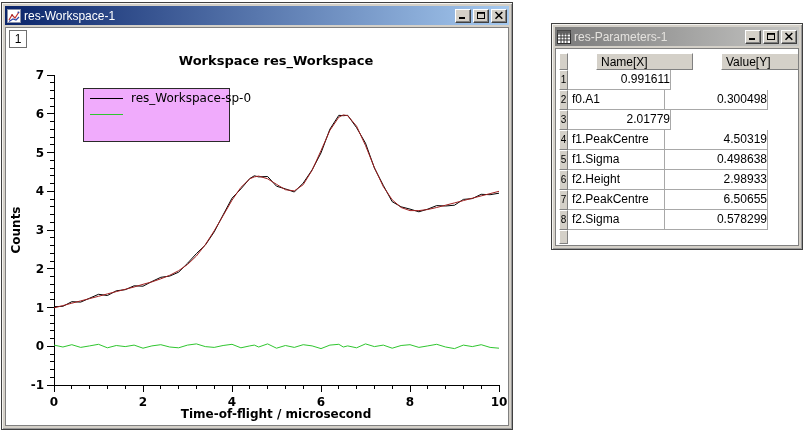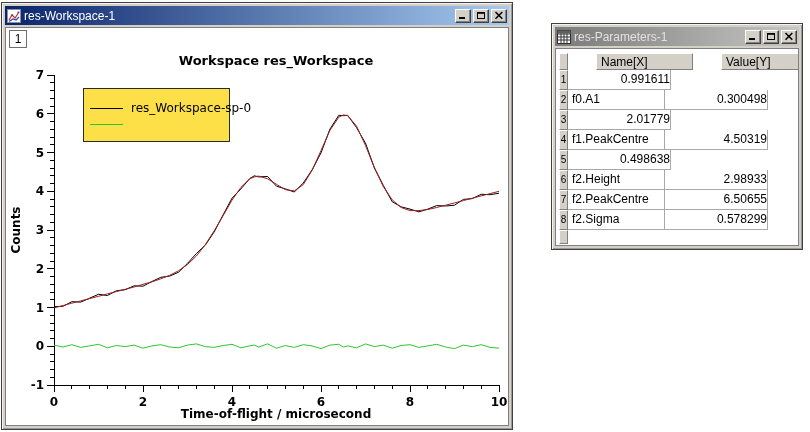--- a/index.html
+++ b/index.html
@@ -42,21 +42,21 @@
     background:#ffffff; border:1px solid #707070; font-size:12px;
     display:flex; align-items:center; justify-content:center; color:#000;
   }
   #plot-svg { position:absolute; left:0; top:0; }
   #plot-svg text { font-family:"DejaVu Sans", sans-serif; fill:#000; }
   #plot-svg .tick-label { font-size:12px; font-weight:bold; }
   #plot-svg .axis-title { font-size:12px; font-weight:bold; }
   #plot-svg .plot-title-text { font-size:13px; font-weight:bold; }
   .legend {
     position:absolute; left:77px; top:60px; width:147px; height:54px;
-    background:#fde047; border:1px solid #2a2a2a; padding:11px 0 0 6px;
+    background:#f0abfc; border:1px solid #2a2a2a; padding:1px 0 0 6px;
   }
   .legend-item { display:flex; align-items:center; gap:8px; height:16px; }
   .legend-line { width:33px; height:0; border-top:1px solid #000; flex:0 0 auto; }
   .legend-label { font-family:"DejaVu Sans", sans-serif; font-size:12px; color:#000; white-space:nowrap; }
   
   #table-window { left:551px; top:23px; width:252px; height:227px; }
   .ptable { position:absolute; left:3px; top:4px; }
   .prow, .phdr-row { display:flex; }
   .phdr-row { height:17px;gap:28px; }
   .prow { height:20px; }
@@ -269,20 +269,21 @@
             <div class="cell raised rowhdr">3</div>
             <div class="cell cvalue">2.01779</div>
           </div>
           <div class="prow">
             <div class="cell raised rowhdr">4</div>
             <div class="cell cname">f1.PeakCentre</div>
             <div class="cell cvalue">4.50319</div>
           </div>
           <div class="prow">
             <div class="cell raised rowhdr">5</div>
+            <div class="cell cname">f1.Sigma</div>
             <div class="cell cvalue">0.498638</div>
           </div>
           <div class="prow">
             <div class="cell raised rowhdr">6</div>
             <div class="cell cname">f2.Height</div>
             <div class="cell cvalue">2.98933</div>
           </div>
           <div class="prow">
             <div class="cell raised rowhdr">7</div>
             <div class="cell cname">f2.PeakCentre</div>

